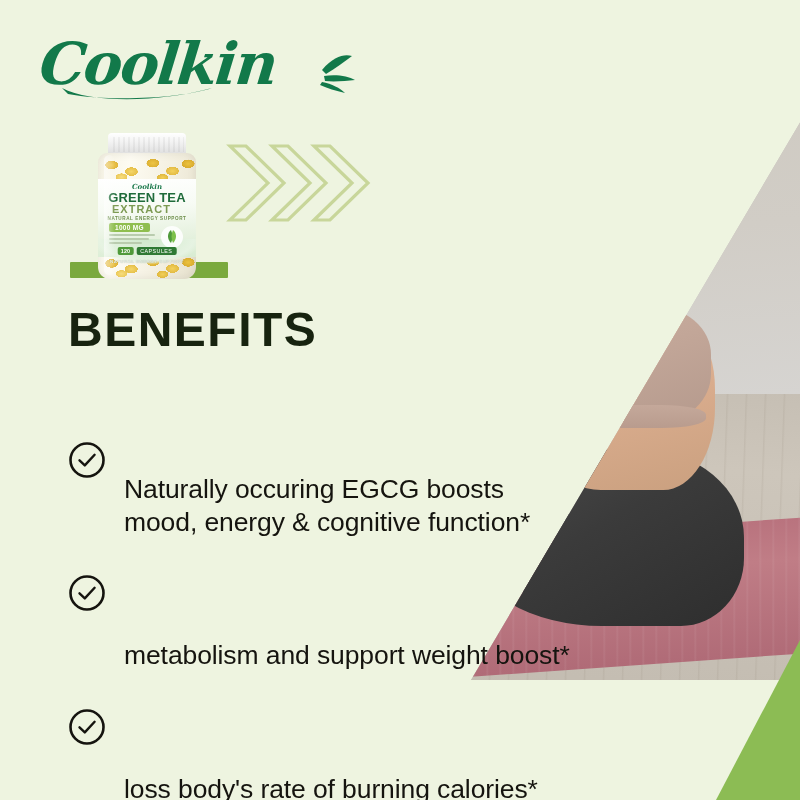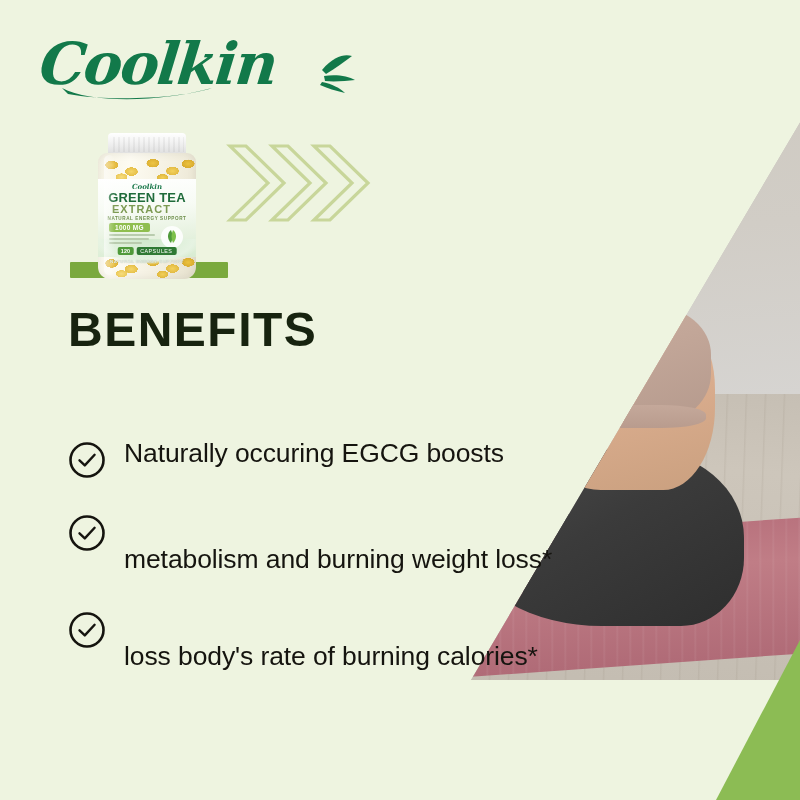--- a/index.html
+++ b/index.html
@@ -484,20 +484,21 @@
     width: 38px;
     height: 38px;
     margin-top: 4px;
   }
   .benefit-text {
     font-size: 26.5px;
     line-height: 1.25;
     color: #15140f;
     letter-spacing: -0.1px;
     max-width: 520px;
+    margin-top: 36px;
   }
 </style>
 </head>
 <body>
 
 <div id="canvas">
 
   <div class="photo-panel">
     <div class="photo-inner">
       <div class="wall"></div>
@@ -583,31 +584,32 @@
 
   <div class="benefits">
 
     <div class="benefit">
       <svg class="check-icon" viewBox="0 0 38 38">
         <circle cx="19" cy="19" r="16.5" fill="none" stroke="#15140f" stroke-width="2.6"></circle>
         <path d="M11.5 19.3 L16.8 24.4 L26.6 13.8" fill="none" stroke="#15140f" stroke-width="2.4" stroke-linecap="round" stroke-linejoin="round"></path>
       </svg>
       <div class="benefit-text">
         <span>Naturally occuring EGCG boosts</span><br>
+        <span>mood, energy &amp; cognitive function*</span>
       </div>
     </div>
 
     <div class="benefit">
       <svg class="check-icon" viewBox="0 0 38 38">
         <circle cx="19" cy="19" r="16.5" fill="none" stroke="#15140f" stroke-width="2.6"></circle>
         <path d="M11.5 19.3 L16.8 24.4 L26.6 13.8" fill="none" stroke="#15140f" stroke-width="2.4" stroke-linecap="round" stroke-linejoin="round"></path>
       </svg>
       <div class="benefit-text">
         <br>
-        <span>metabolism and burning weight loss*</span>
+        <span>metabolism and support weight boost*</span>
       </div>
     </div>
 
     <div class="benefit">
       <svg class="check-icon" viewBox="0 0 38 38">
         <circle cx="19" cy="19" r="16.5" fill="none" stroke="#15140f" stroke-width="2.6"></circle>
         <path d="M11.5 19.3 L16.8 24.4 L26.6 13.8" fill="none" stroke="#15140f" stroke-width="2.4" stroke-linecap="round" stroke-linejoin="round"></path>
       </svg>
       <div class="benefit-text">
         <br>

